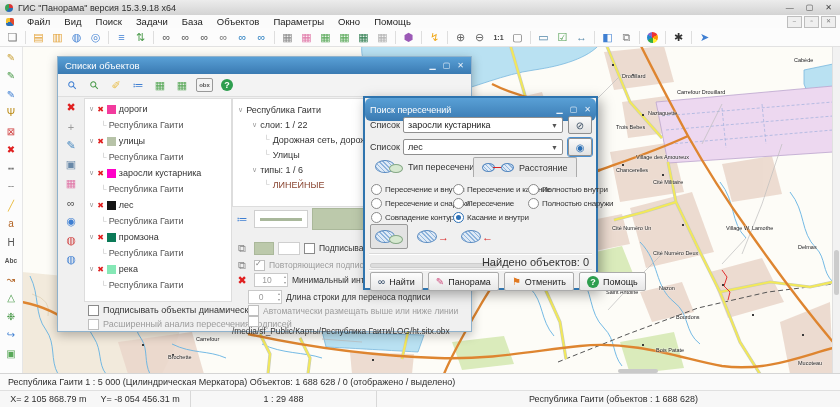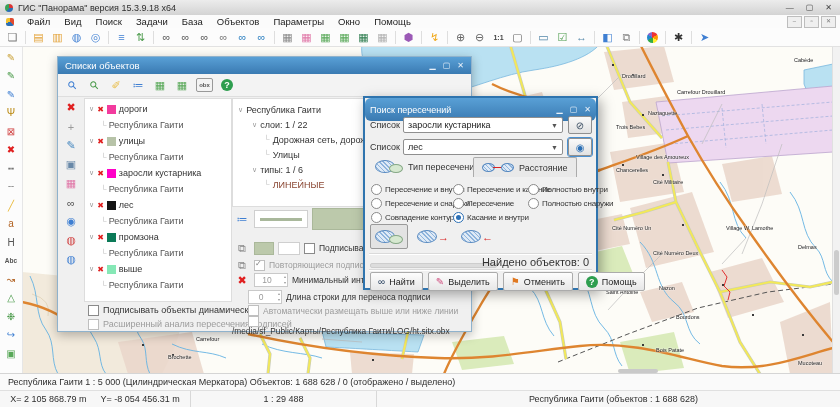--- a/index.html
+++ b/index.html
@@ -469,21 +469,21 @@
         <span>промзона</span>
       </div>
       <div class="layer-child">
         <span class="tree-branch">└</span>
         <span>Республика Гаити</span>
       </div>
       <div class="layer-row">
         <span class="layer-exp">∨</span>
         <span class="layer-x">✖</span>
         <span class="layer-chip" style="background: rgb(134, 232, 182);"></span>
-        <span>выше</span>
+        <span>река</span>
       </div>
       <div class="layer-child">
         <span class="tree-branch">└</span>
         <span>Республика Гаити</span>
       </div>
     </div>
   <div class="bottom-checks">
     <div class="row">
       <span class="chk"></span>
       <span>Подписывать объекты динамически</span>
@@ -645,21 +645,21 @@
   <div class="groove"></div>
   <div class="found">Найдено объектов: 0</div>
   <div class="sep-line" style="top:171px;"></div>
   <div class="btn-row" id="search-buttons">
       <div class="push-btn">
         <span class="bi" style="color: rgb(51, 74, 102);">∞</span>
         <span>Найти</span>
       </div>
       <div class="push-btn">
         <span class="bi" style="color: rgb(208, 80, 128);">✎</span>
-        <span>Выделить</span>
+        <span>Панорама</span>
       </div>
       <div class="push-btn">
         <span class="bi" style="color: rgb(224, 120, 32);">⚑</span>
         <span>Отменить</span>
       </div>
       <div class="push-btn">
         <span class="bi">
           <span class="help-circle">?</span>
         </span>
         <span>Помощь</span>

